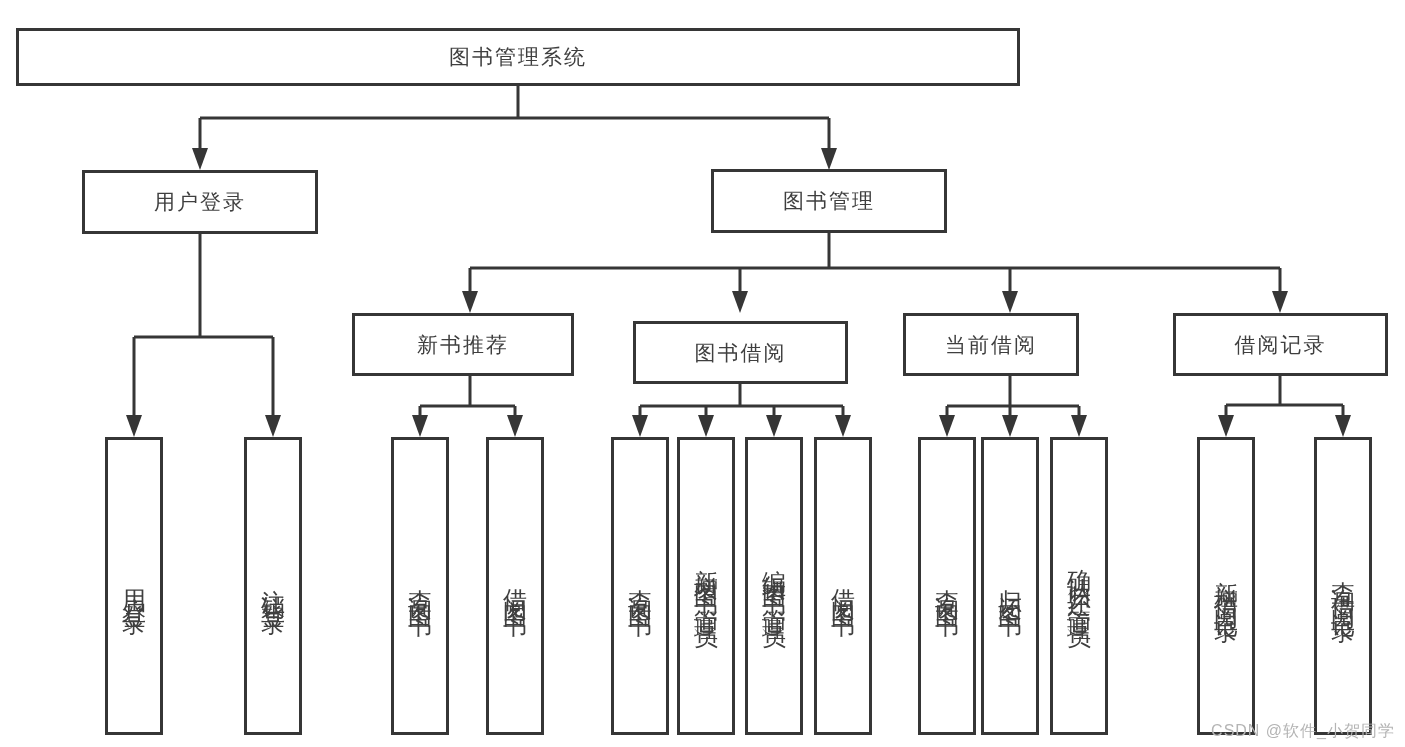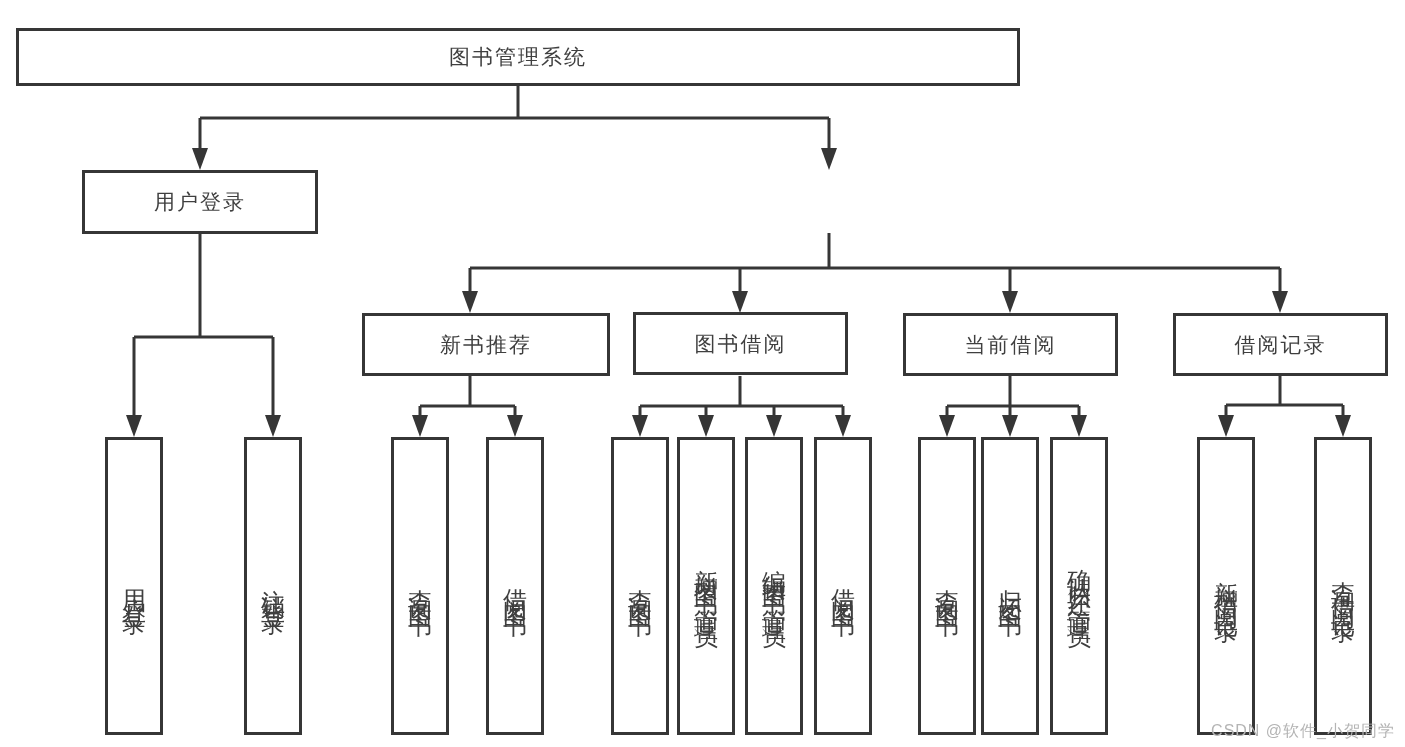--- a/index.html
+++ b/index.html
@@ -93,24 +93,25 @@
     <polygon points="1071,415 1087,415 1079,437"></polygon>
 
     <path d="M1280,376 V405 M1226,405 H1343 M1226,405 V417 M1343,405 V417"></path>
     <polygon points="1218,415 1234,415 1226,437"></polygon>
     <polygon points="1335,415 1351,415 1343,437"></polygon>
   </svg>
 
   <div class="node" style="left:16px;top:12px;width:1004px;height:58px;margin-top:16px;">图书管理系统</div>
 
   <div class="node" style="left:82px;top:170px;width:236px;height:64px;">用户登录</div>
+  <div class="node" style="left:711px;top:169px;width:236px;height:64px;">图书管理</div>
 
-  <div class="node" style="left:362px;top:313px;width:248px;height:63px;">新书推荐</div>
-  <div class="node" style="left:633px;top:312px;width:215px;height:63px;">图书借阅</div>
-  <div class="node" style="left:903px;top:313px;width:215px;height:63px;">当前借阅</div>
+  <div class="node" style="left:352px;top:313px;width:222px;height:63px;">新书推荐</div>
+  <div class="node" style="left:633px;top:321px;width:215px;height:63px;">图书借阅</div>
+  <div class="node" style="left:903px;top:313px;width:176px;height:63px;">当前借阅</div>
   <div class="node" style="left:1173px;top:313px;width:215px;height:63px;">借阅记录</div>
 
   <div class="leaf" style="left:105px;">
     <span class="vtext">用户登录</span>
   </div>
   <div class="leaf" style="left:244px;">
     <span class="vtext">注销登录</span>
   </div>
 
   <div class="leaf" style="left:391px;">

